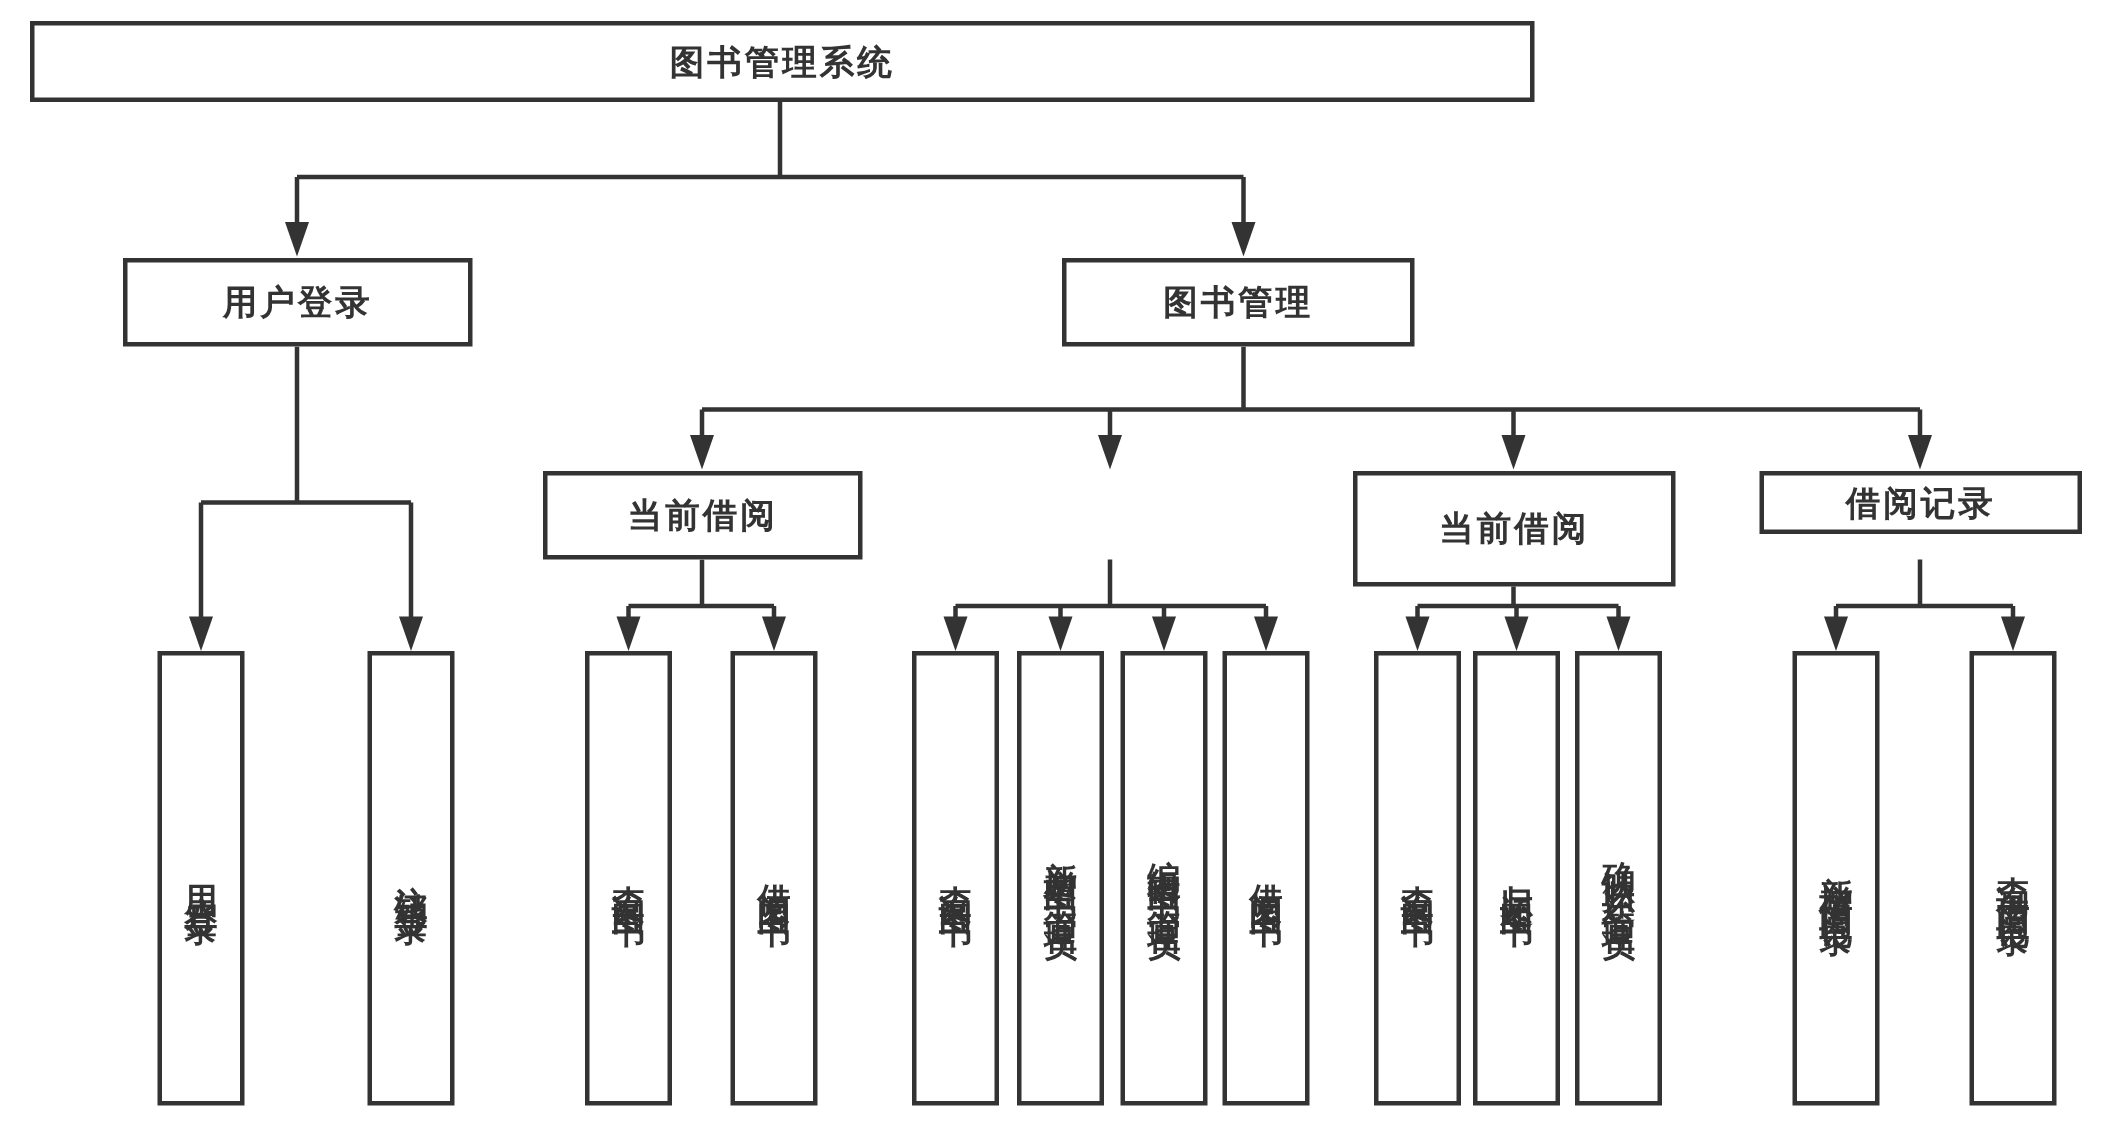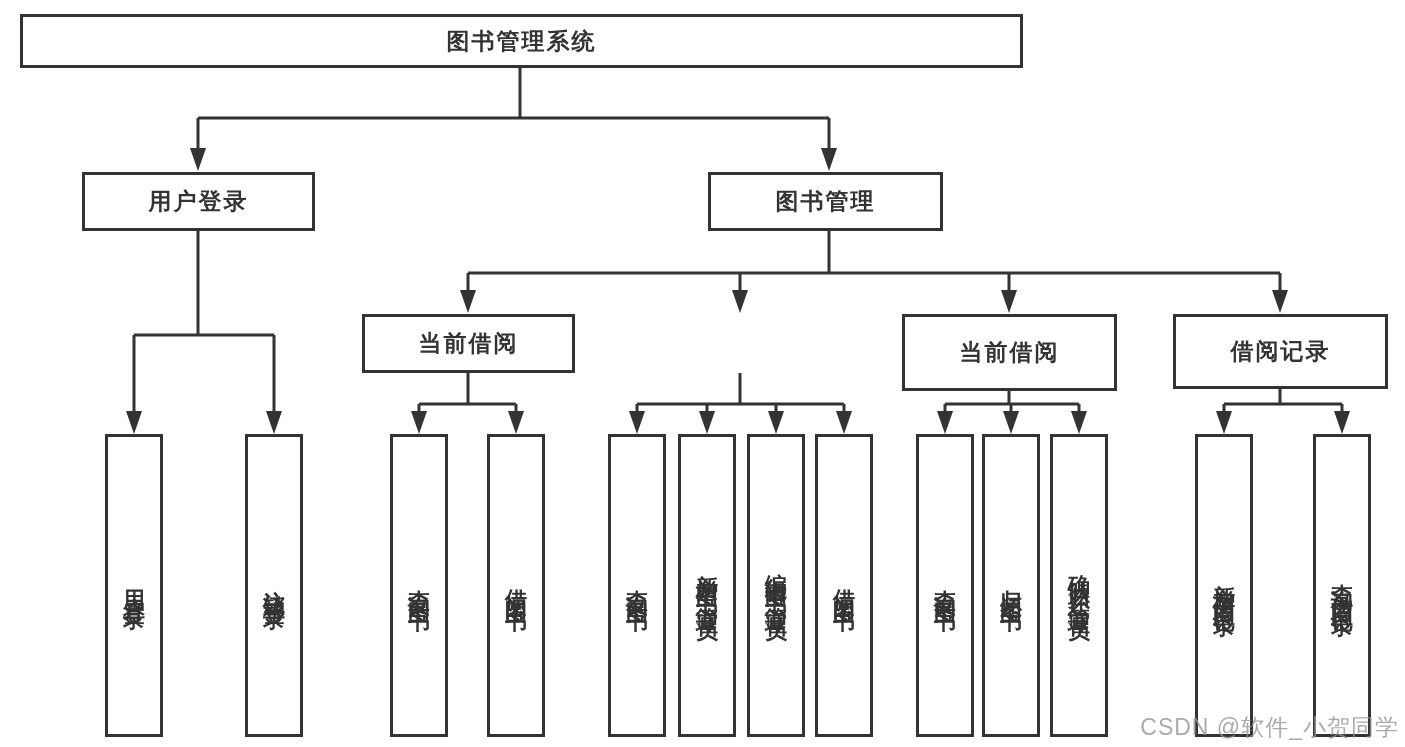--- a/index.html
+++ b/index.html
@@ -86,35 +86,34 @@
     </g>
   </svg>
 
   <div class="box h" style="left:20px;top:14px;width:1003px;height:54px">图书管理系统</div>
 
   <div class="box h" style="left:82px;top:172px;width:233px;height:59px">用户登录</div>
   <div class="box h" style="left:708px;top:172px;width:235px;height:59px">图书管理</div>
 
   <div class="box h" style="left:362px;top:314px;width:213px;height:59px">当前借阅</div>
   <div class="box h" style="left:902px;top:314px;width:215px;height:77px">当前借阅</div>
-  <div class="box h" style="left:1173px;top:314px;width:215px;height:75px">借阅记录</div>
+  <div class="box h" style="left:1173px;top:314px;width:215px;height:42px">借阅记录</div>
 
   <div class="box v" style="left:105px;top:434px;width:58px;height:303px">用户登录</div>
   <div class="box v" style="left:245px;top:434px;width:58px;height:303px">注销登录</div>
 
   <div class="box v" style="left:390px;top:434px;width:58px;height:303px">查询图书</div>
   <div class="box v" style="left:487px;top:434px;width:58px;height:303px">借阅图书</div>
 
   <div class="box v" style="left:608px;top:434px;width:58px;height:303px">查询图书</div>
   <div class="box v" style="left:678px;top:434px;width:58px;height:303px">新增图书（管理员）</div>
   <div class="box v" style="left:747px;top:434px;width:58px;height:303px">编辑图书（管理员）</div>
   <div class="box v" style="left:815px;top:434px;width:58px;height:303px">借阅图书</div>
 
   <div class="box v" style="left:916px;top:434px;width:58px;height:303px">查询图书</div>
   <div class="box v" style="left:982px;top:434px;width:58px;height:303px">归还图书</div>
   <div class="box v" style="left:1050px;top:434px;width:58px;height:303px">确认归还（管理员）</div>
 
   <div class="box v" style="left:1195px;top:434px;width:58px;height:303px">新增借阅记录</div>
   <div class="box v" style="left:1313px;top:434px;width:58px;height:303px">查询借阅记录</div>
 
-  <div class="watermark">CSDN @软件_小贺同学</div>
 
 </div>
 
 </body></html>

